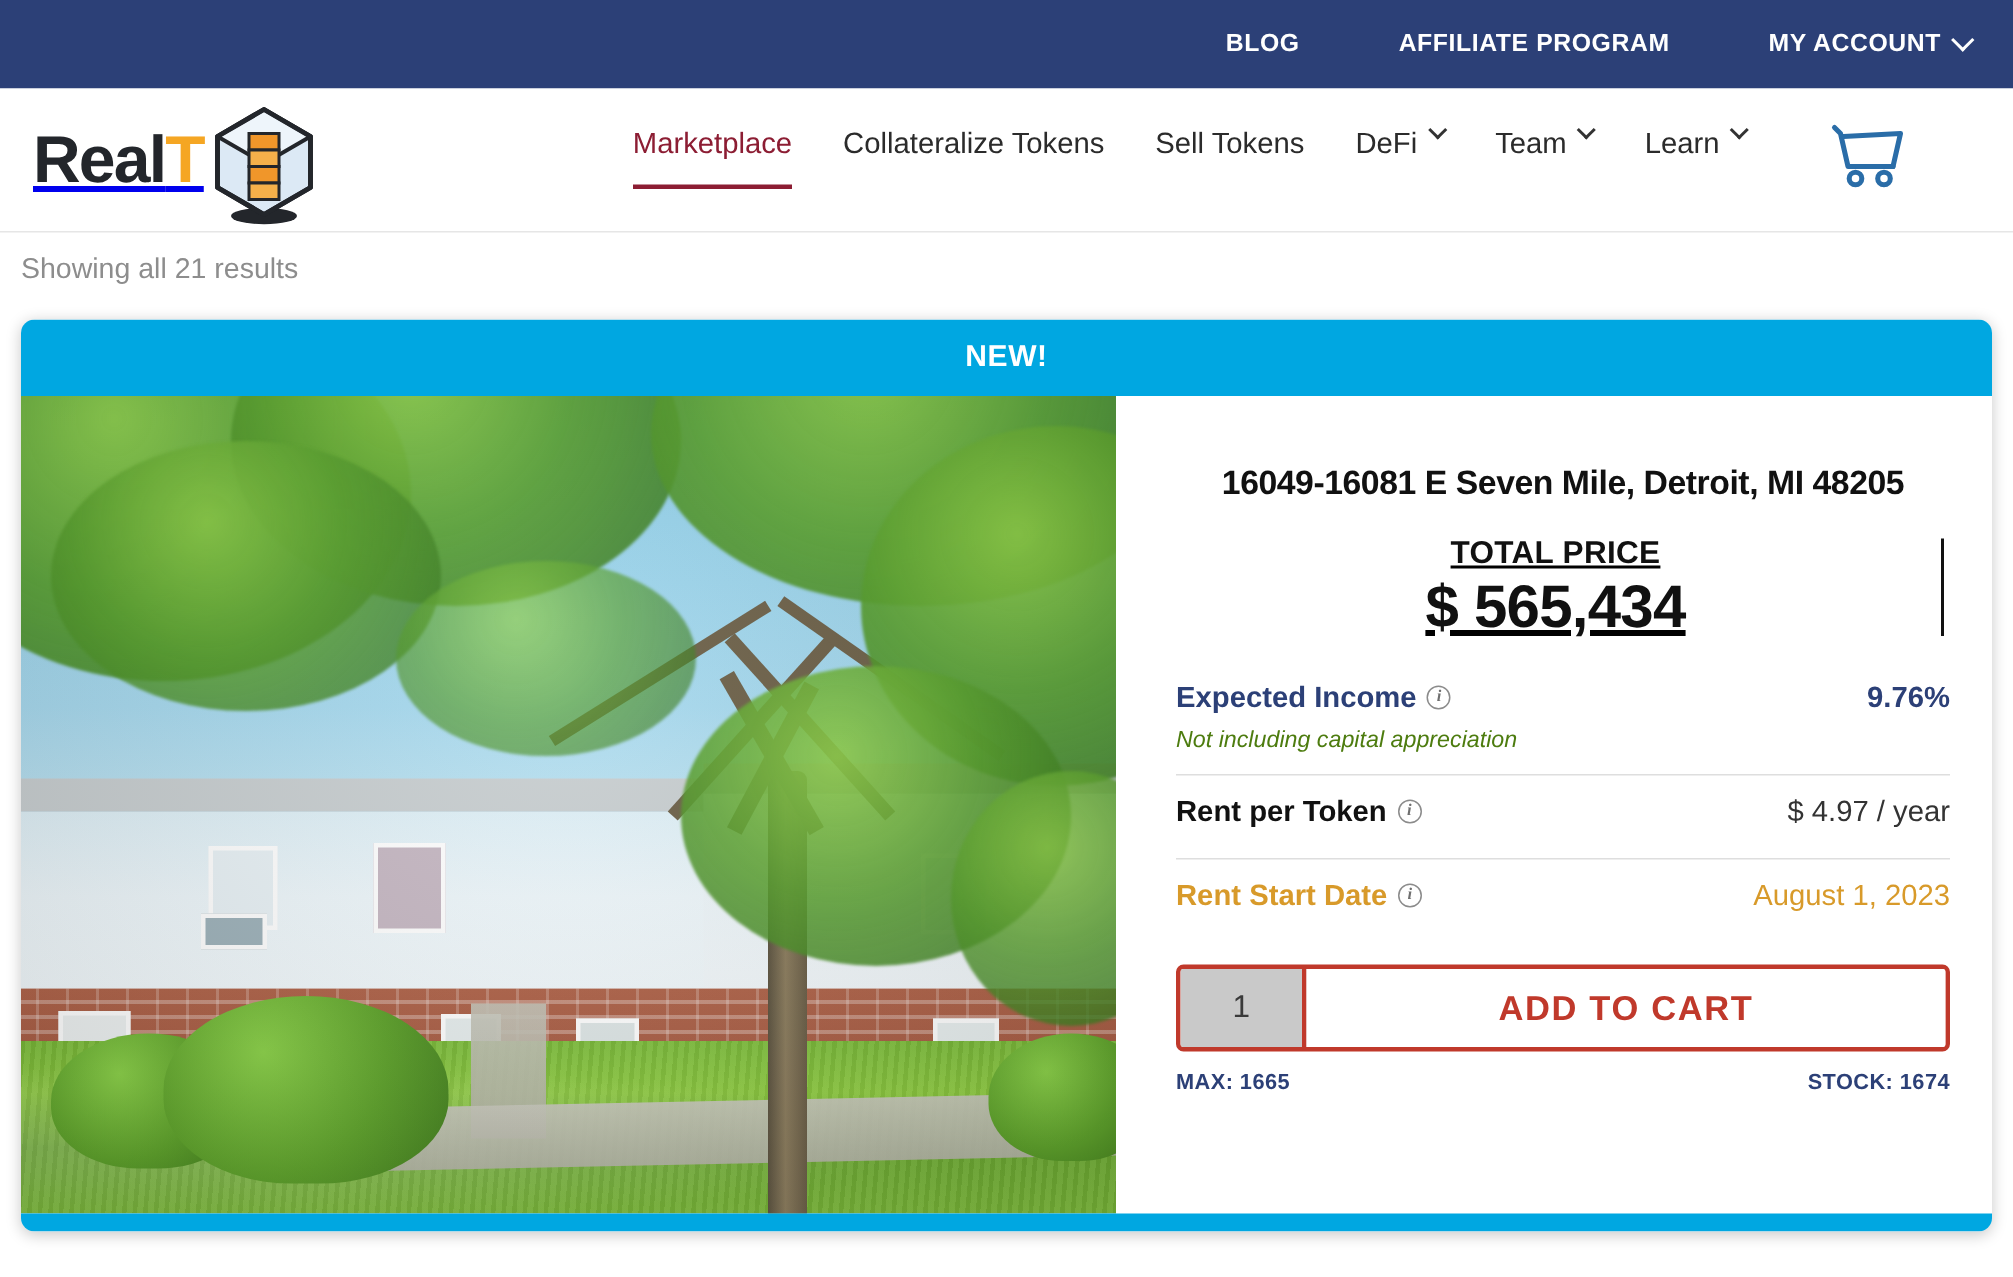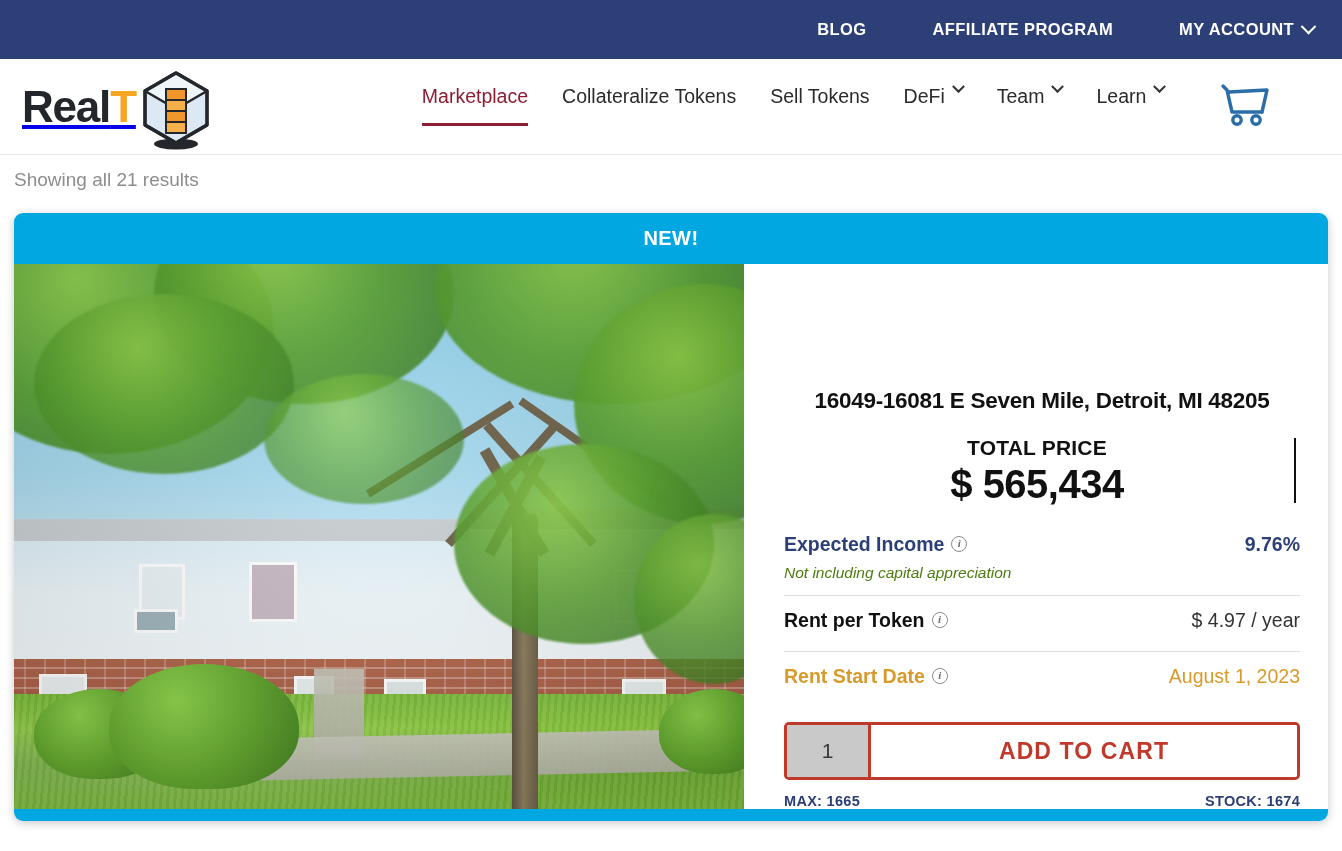--- a/index.html
+++ b/index.html
@@ -228,24 +228,23 @@
   }
   .photo-shade {
     position: absolute; inset: 0;
     background: radial-gradient(ellipse at 50% 35%, rgba(255,255,255,0.06), rgba(0,0,0,0.10) 90%);
     pointer-events: none;
   }
 
   
   .details {
     flex: 1;
-    padding: 21px 28px 0 40px;
+    padding: 35px 28px 0 40px;
     display: flex;
     flex-direction: column;
-    justify-content: flex-end;
   }
   .addr {
     font-size: 22.5px;
     font-weight: bold;
     color: #111111;
     text-align: center;
     letter-spacing: -0.3px;
     white-space: nowrap;
     margin-top: 10px;
   }
@@ -253,21 +252,21 @@
     display: flex;
     align-items: stretch;
     margin-top: 22px;
     justify-content: center;
   }
   .price-col {
     flex: 1;
     text-align: center;
     padding: 0 4px;
   }
-  .price-col.total { flex: 1.2; }
+  .price-col.total { flex: 1.2; text-decoration: underline; }
   .price-label {
     font-size: 21px;
     font-weight: bold;
     color: #111111;
     letter-spacing: 0.2px;
   }
   .price-value {
     font-size: 40px;
     font-weight: bold;
     color: #111111;

